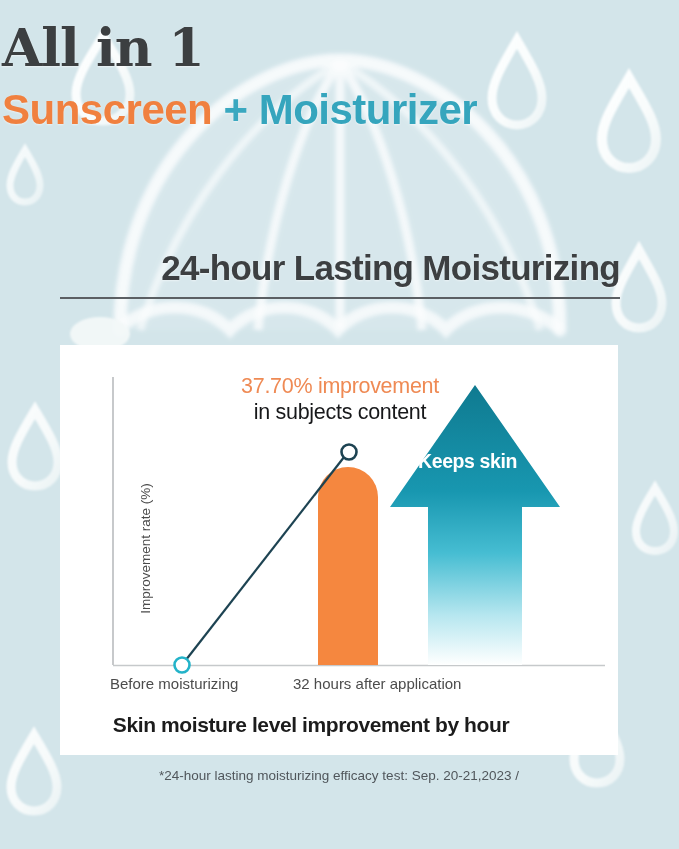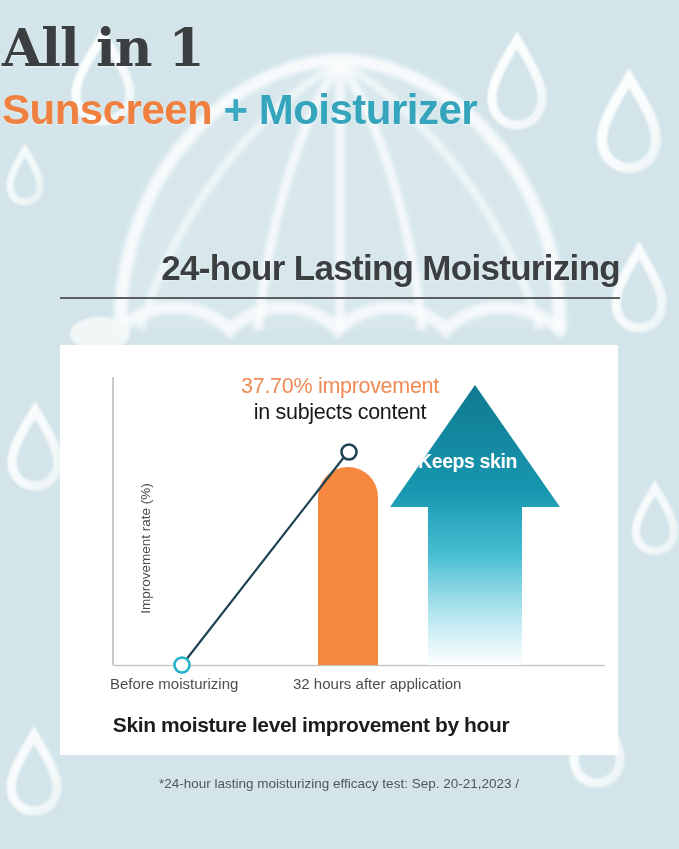--- a/index.html
+++ b/index.html
@@ -110,21 +110,21 @@
     font-size:21px;font-weight:700;color:#1c1c1c;letter-spacing:-0.4px;
     font-family:"Liberation Sans", sans-serif;
   }
 
   
   .footnote{
     position:absolute;left:60px;top:766px;width:558px;text-align:center;z-index:5;
     font-size:13.5px;color:#50565b;line-height:1.5;
     font-family:"Liberation Sans", sans-serif;
   }
-  .footnote span{display:block;margin-top:8px;}
+  .footnote span{display:block;}
 </style>
 </head>
 <body>
 
 <svg id="bg-decor" viewBox="0 0 679 849" xmlns="http://www.w3.org/2000/svg">
   <defs>
     <linearGradient id="dropG" x1="0" y1="0" x2="1" y2="1">
       <stop offset="0%" stop-color="#ffffff"></stop>
       <stop offset="55%" stop-color="#fbfdfd"></stop>
       <stop offset="100%" stop-color="#eef5f6"></stop>

